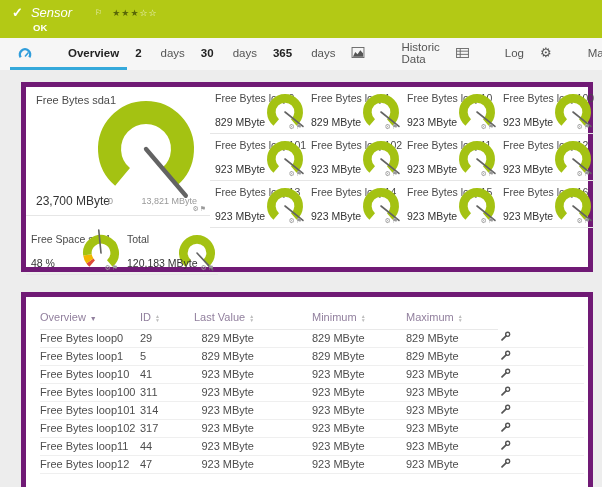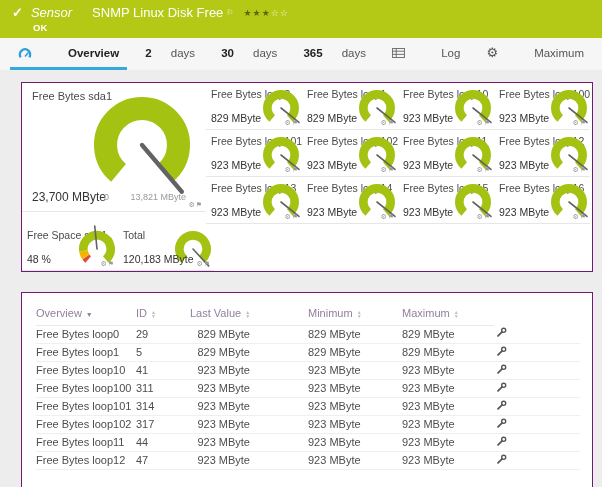--- a/index.html
+++ b/index.html
@@ -18,36 +18,36 @@
   .gb-status { position:absolute; left:33px; top:22px; font-size:9.5px; font-weight:bold; color:#fff; }
 
   
   .tabbar { position:absolute; left:0; top:38px; width:602px; height:32px; background:#f6f6f6; display:flex; align-items:stretch; justify-content:space-between; padding:0 10px; }
   .tab { display:flex; align-items:center; gap:17px; padding:0 8px; color:#555; cursor:pointer; border-bottom:3px solid transparent; font-size:11.5px; }
   .tab b { color:#222; font-weight:bold; margin-right:2px; }
   .tab.active { border-bottom-color:#35a9db; color:#222; font-weight:bold; }
   .tab .ticon { display:inline-flex; align-items:center; }
 
   
-  .card { position:absolute; background:#fff; border:1px solid #701a75; }
+  .card { position:absolute; background:#fff; border:5px solid #701a75; }
   #gauge-card { left:21px; top:82px; width:572px; height:190px; }
   #table-card { left:21px; top:292px; width:572px; height:200px; }
 
   
   .gcell { position:absolute; border-bottom:1px solid #e6e6e6; }
   .gtitle { position:absolute; left:5px; top:5px; font-size:10.5px; color:#4a4a4a; white-space:nowrap; }
   .gvalue { position:absolute; left:5px; bottom:5px; font-size:10.5px; color:#333; white-space:nowrap; }
   .gicons { position:absolute; right:3px; bottom:2px; font-size:7px; color:#9a9a9a; letter-spacing:1px; }
   .gsvg { position:absolute; overflow:visible; }
 
   #main-cell { left:0; top:0; width:184px; height:129px; }
   #main-cell .gtitle { left:10px; top:7px; font-size:11px; }
   #main-cell .gvalue { left:10px; bottom:7px; font-size:12px; }
   #main-cell .scale-min { position:absolute; left:82px; bottom:9px; font-size:9px; color:#999; }
-  #main-cell .scale-max { position:absolute; right:20px; bottom:9px; font-size:9px; color:#999;text-align:right; }
+  #main-cell .scale-max { position:absolute; right:13px; bottom:9px; font-size:9px; color:#999;text-align:right; }
   #main-gauge { left:72px; top:14px; width:96px; height:96px; }
 
   #small-grid { position:absolute; left:184px; top:0; width:384px; height:141px; }
   #bottom-grid { position:absolute; left:0; top:141px; width:384px; height:47px; }
   .scell { width:96px; height:47px; float:left; position:relative; border-bottom:1px solid #e6e6e6; }
   .scell .gsvg { left:57px; top:7px; width:36px; height:36px; }
 
   
   #chan-table { border-collapse:collapse; margin:8px 14px 0 14px; width:544px; table-layout:fixed; }
   #chan-table th { text-align:left; color:#92809e; font-weight:normal; font-size:11px; height:24px; border-bottom:1px solid #e9e9e9; white-space:nowrap; cursor:pointer; }
@@ -61,21 +61,20 @@
   td.c-act  { text-align:left; padding-left:2px; }
   .wrench-btn { display:inline-flex; cursor:pointer; }
 </style>
 </head>
 <body>
 
 <div class="green-bar">
   <div class="gb-row">
     <span class="check">✓</span>
     <span class="sensor-word">Sensor</span>
-    <span class="sensor-title">SNMP Linux Disk Free</span>
     <span class="flag">⚐</span>
     <span class="stars" id="stars">★★★<span class="empty">☆☆</span></span>
   </div>
   <div class="gb-status">OK</div>
 </div>
 
 <div class="tabbar">
 
     <div class="tab active">
       <span class="ticon">
@@ -100,20 +99,30 @@
       <b>30</b>
       <span>days</span>
     </div>
 
     <div class="tab">
 
       <b>365</b>
       <span>days</span>
     </div>
 
+    <div class="tab">
+      <span class="ticon">
+        <svg width="14" height="11" viewBox="0 0 14 12">
+          <rect x="0.5" y="0.5" width="13" height="11" fill="none" stroke="#666"></rect>
+          <path d="M1.5 10.5 L4 5.5 L6.5 7.8 L9.5 3.5 L12.5 6.8 L12.5 10.5 Z" fill="#555"></path>
+        </svg>
+      </span>
+      <b></b>
+      <span>Historic Data</span>
+    </div>
 
     <div class="tab">
       <span class="ticon">
         <svg width="13" height="10" viewBox="0 0 14 11">
           <rect x="0.5" y="0.5" width="13" height="10" fill="none" stroke="#666"></rect>
           <line x1="0.5" y1="3.5" x2="13.5" y2="3.5" stroke="#666"></line>
           <line x1="0.5" y1="7" x2="13.5" y2="7" stroke="#666"></line>
           <line x1="4.5" y1="0.5" x2="4.5" y2="10.5" stroke="#666"></line>
         </svg>
       </span>

